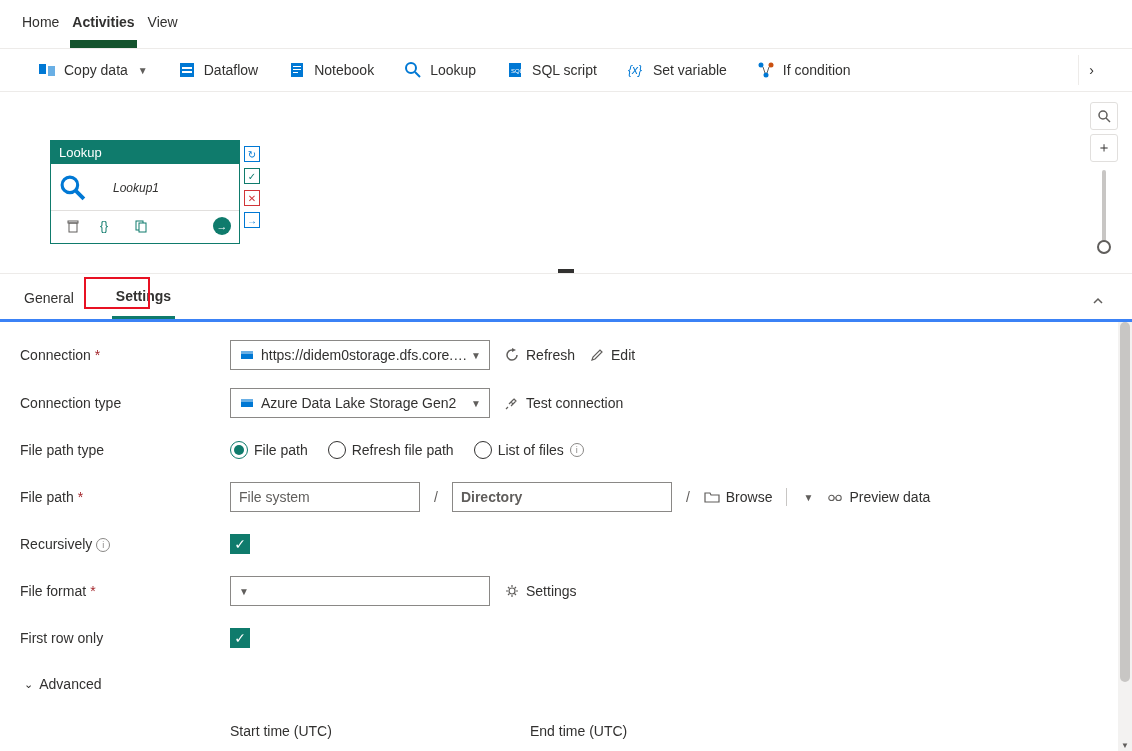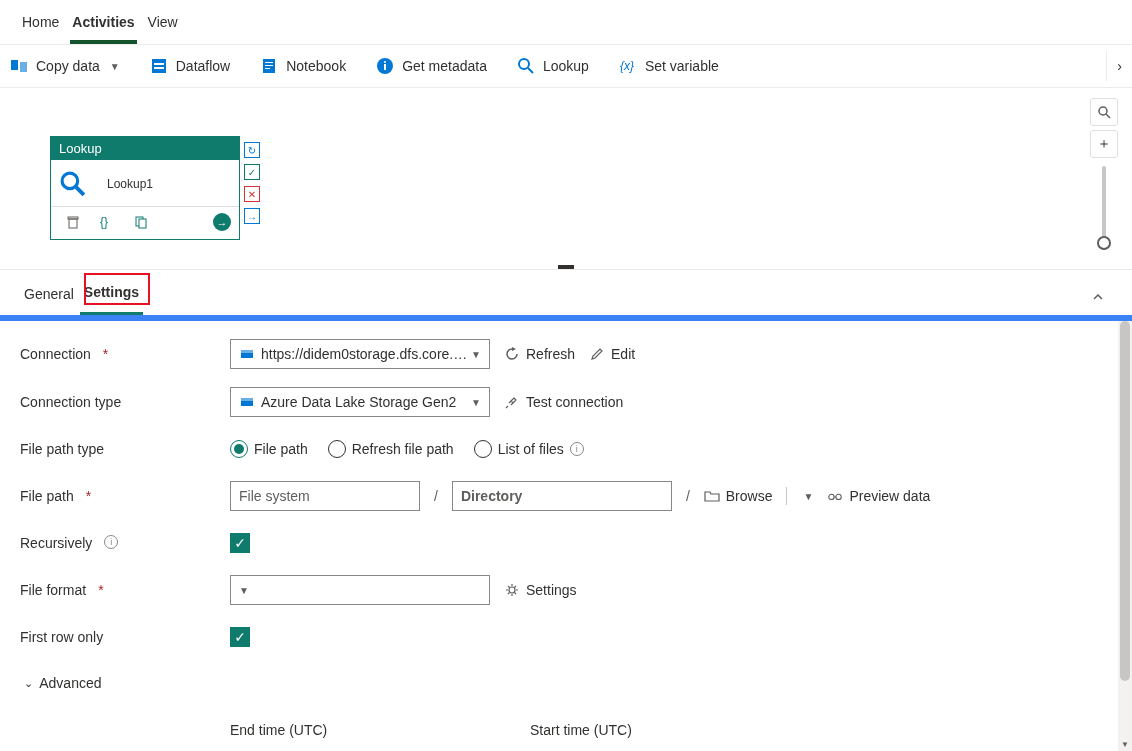--- a/index.html
+++ b/index.html
@@ -21,28 +21,28 @@
     padding: 8px 20px 0 20px;
     border-bottom: 1px solid #edebe9;
   }
   .top-tab {
     padding: 6px 2px 10px 2px;
     cursor: pointer;
     color: #323130;
   }
   .top-tab.active {
     font-weight: 600;
-    border-bottom: 4px solid #14532d;
+    border-bottom: 8px solid #14532d;
   }
   
   .toolbar {
     display: flex;
     align-items: center;
     gap: 10px;
-    padding: 6px 0;
+    padding: 6px 28px;
     border-bottom: 1px solid #edebe9;
     background: #fff;
   }
   .tool-btn {
     display: flex;
     align-items: center;
     gap: 8px;
     padding: 6px 10px;
     border-radius: 3px;
     cursor: pointer;
@@ -74,23 +74,24 @@
     border: 1px solid #0f7b6c;
     background: #fff;
   }
   .activity-header {
     background: #0f7b6c;
     color: #fff;
     padding: 4px 8px;
     font-size: 13px;
   }
   .activity-body {
-    display:flex;align-items:center;gap:20px;
+    display:flex;align-items:center;gap:26px;
     padding: 10px 8px 8px 8px;
     min-height: 42px;
+    font-style: italic;
   }
   .activity-body .icon-large { width:28px;height:28px; }
   .activity-name { font-size:12px; color:#323130; }
   .activity-footer {
     display:flex;align-items:center;gap:18px;
     padding: 6px 8px 8px 14px;
     border-top:1px solid #e1dfdd;
   }
   .activity-footer .foot-icon { width:16px;height:16px;display:inline-flex;align-items:center;justify-content:center;color:#0f7b6c;cursor:pointer; }
   .activity-footer .foot-icon.trash { color:#605e5c; }
@@ -121,23 +122,23 @@
   .zoom-thumb {
     position:absolute;left:-5px;top:70px;
     width:14px;height:14px;border-radius:50%;background:#fff;border:2px solid #605e5c;
   }
   .drag-handle {
     position:absolute;left:50%;bottom:0;transform:translateX(-50%);
     width:16px;height:4px;background:#323130;
   }
   
   .detail-tabs {
-    display:flex;align-items:center;gap:2px;
+    display:flex;align-items:center;gap:34px;
     padding: 10px 20px 0 20px;
-    border-bottom:6px solid #3b82f6;
+    border-bottom:3px solid #3b82f6;
     position:relative;
   }
   .detail-tab { padding: 4px 4px 12px 4px; cursor:pointer; color:#323130; }
   .detail-tab.active { font-weight:600; border-bottom:3px solid #0f7b6c; }
   .highlight-box {
     position:absolute;
     border:2px solid #e81123;
     pointer-events:none;
   }
   .collapse-chev {
@@ -156,21 +157,21 @@
   .form-row {
     display:flex;
     align-items:center;
     margin-bottom: 18px;
     min-height: 28px;
   }
   .form-label {
     width: 210px;
     flex-shrink:0;
     color:#323130;
-    display:flex;align-items:flex-start;gap:12px;
+    display:flex;align-items:flex-end;gap:4px;
   }
   .req { color:#a4262c; }
   .info-icon { width:14px;height:14px;border:1px solid #8a8886;border-radius:50%;display:inline-flex;align-items:center;justify-content:center;font-size:9px;color:#8a8886; }
   .form-controls { display:flex;align-items:center;gap:14px;flex-wrap:wrap; }
   .select-box {
     display:flex;align-items:center;
     width:260px;height:30px;
     border:1px solid #8a8886;
     padding:0 8px;
     background:#fff;
@@ -246,43 +247,54 @@
           <rect x="5" y="5" width="8" height="1" fill="#fff"></rect>
           <rect x="5" y="8" width="8" height="1" fill="#fff"></rect>
           <rect x="5" y="11" width="5" height="1" fill="#fff"></rect>
         </svg>
     </span>
     <span>Notebook</span>
   </div>
   <div class="tool-btn">
     <span class="tool-icon icon-blue">
       <svg width="18" height="18" viewBox="0 0 18 18">
-          <circle cx="9" cy="9" r="8" fill="#0078d4"></circle>
-          <rect x="8" y="7" width="2" height="6" fill="#fff"></rect>
-          <circle cx="9" cy="5" r="1" fill="#fff"></circle>
-        </svg>
-    </span>
-    <span>Get metadata</span>
-  </div>
-  <div class="tool-btn">
-    <span class="tool-icon icon-blue">
-      <svg width="18" height="18" viewBox="0 0 18 18">
           <circle cx="7" cy="7" r="5" fill="none" stroke="#0078d4" stroke-width="2"></circle>
           <line x1="11" y1="11" x2="16" y2="16" stroke="#0078d4" stroke-width="2"></line>
         </svg>
     </span>
     <span>Lookup</span>
   </div>
   <div class="tool-btn">
     <span class="tool-icon icon-blue">
       <svg width="18" height="18" viewBox="0 0 18 18">
+          <rect x="3" y="2" width="12" height="14" fill="#0078d4"></rect>
+          <text x="5" y="12" font-size="6" fill="#fff">SQL</text>
+        </svg>
+    </span>
+    <span>SQL script</span>
+  </div>
+  <div class="tool-btn">
+    <span class="tool-icon icon-blue">
+      <svg width="18" height="18" viewBox="0 0 18 18">
           <text x="1" y="13" font-size="12" font-style="italic" fill="#0078d4">{x}</text>
         </svg>
     </span>
     <span>Set variable</span>
+  </div>
+  <div class="tool-btn">
+    <span class="tool-icon icon-orange">
+      <svg width="18" height="18" viewBox="0 0 18 18">
+          <circle cx="4" cy="4" r="2.5" fill="#0078d4"></circle>
+          <circle cx="14" cy="4" r="2.5" fill="#ca5010"></circle>
+          <circle cx="9" cy="14" r="2.5" fill="#0078d4"></circle>
+          <line x1="6" y1="6" x2="8" y2="12" stroke="#605e5c"></line>
+          <line x1="12" y1="6" x2="10" y2="12" stroke="#605e5c"></line>
+        </svg>
+    </span>
+    <span>If condition</span>
   </div>
   <div class="toolbar-overflow">
     <span>›</span>
   </div>
 </div>
 
 <div class="canvas">
   <div class="activity-card">
     <div class="activity-header">Lookup</div>
     <div class="activity-body">
@@ -506,22 +518,22 @@
   <div class="form-row" style="margin-bottom:22px;">
     <div class="advanced-toggle">
       <span style="font-size:11px;">⌄</span>
       <span>Advanced</span>
     </div>
   </div>
 
   <div class="form-row" style="margin-bottom:4px;">
     <div class="form-label"></div>
     <div class="form-controls sub-labels">
+      <div class="sl">Start time (UTC)</div>
       <div class="sl">End time (UTC)</div>
-      <div class="sl">Start time (UTC)</div>
     </div>
   </div>
 
   <div class="scrollbar-track">
     <div class="scrollbar-thumb"></div>
     <div class="scrollbar-btn" style="bottom:0">▼</div>
   </div>
 </div>
 
 </body></html>

